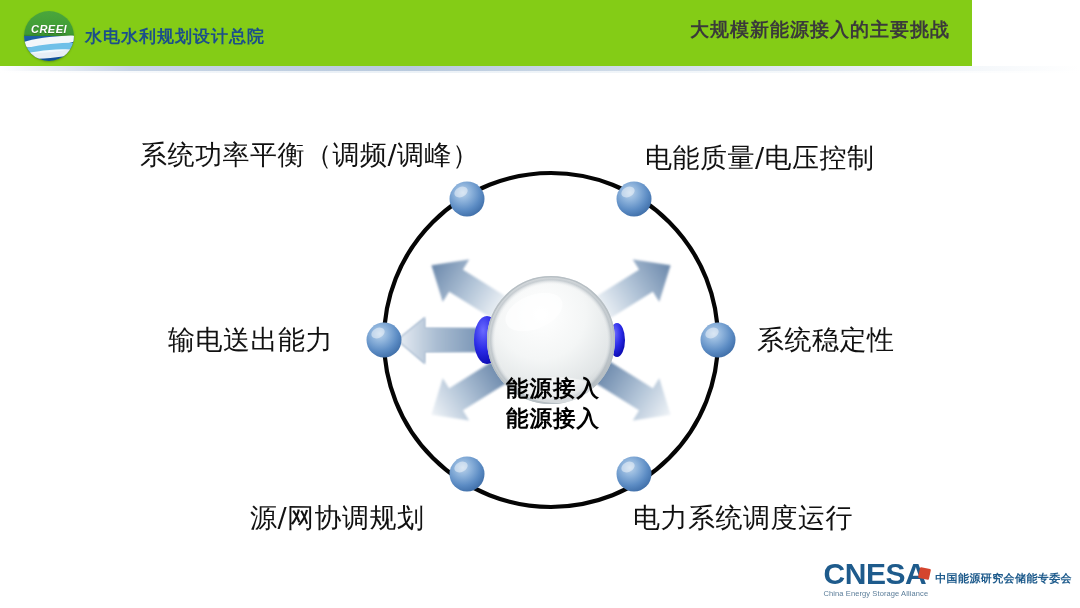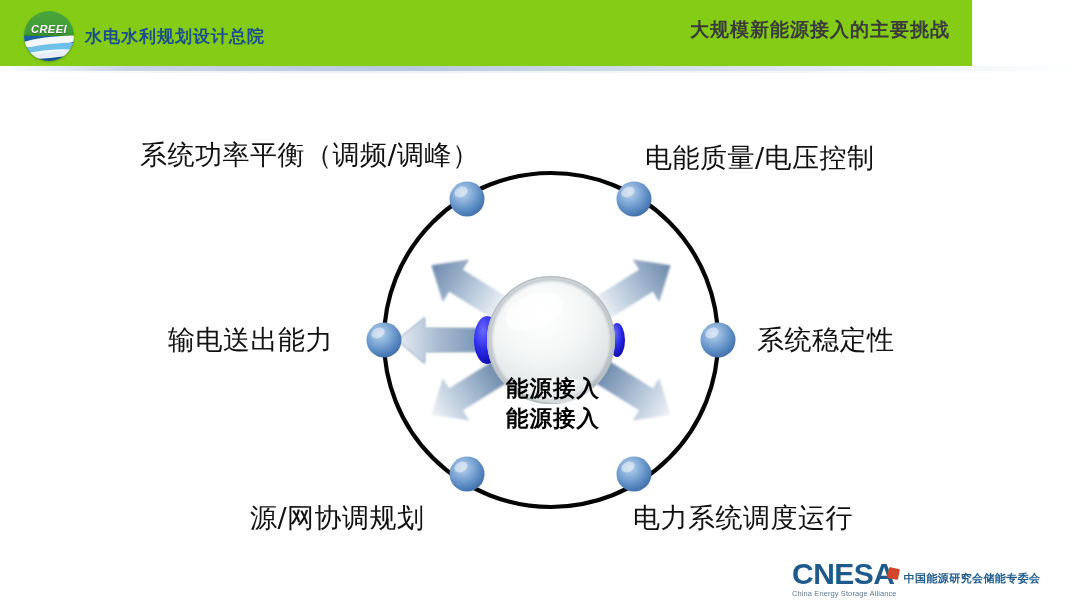--- a/index.html
+++ b/index.html
@@ -86,21 +86,21 @@
   
   #core-text{
     position:absolute;left:489px;top:299px;width:128px;
     text-align:center;color:#000000;
     font-size:22.5px;font-weight:bold;line-height:30px;
     font-family:"DejaVu Sans","Liberation Sans",sans-serif;
     letter-spacing:1px;pointer-events:none;
   }
 
   
-  #footer{position:absolute;left:792px;top:556px;width:280px;height:46px;display:flex;align-items:center;}
+  #footer{position:absolute;left:792px;top:556px;width:280px;height:46px;display:flex;align-items:center;justify-content:flex-end;}
   #cnesa-mark{position:relative;}
   #cnesa-word{
     font-size:30px;font-weight:bold;color:#1e5b8c;letter-spacing:-0.5px;
     line-height:30px;font-family:"Liberation Sans",sans-serif;
   }
   #cnesa-dot{
     position:absolute;right:-2px;top:9px;width:11px;height:11px;
     background:#d4452e;border-radius:1px;transform:rotate(12deg);
     font-size:5px;color:#fff;text-align:center;line-height:11px;
   }

